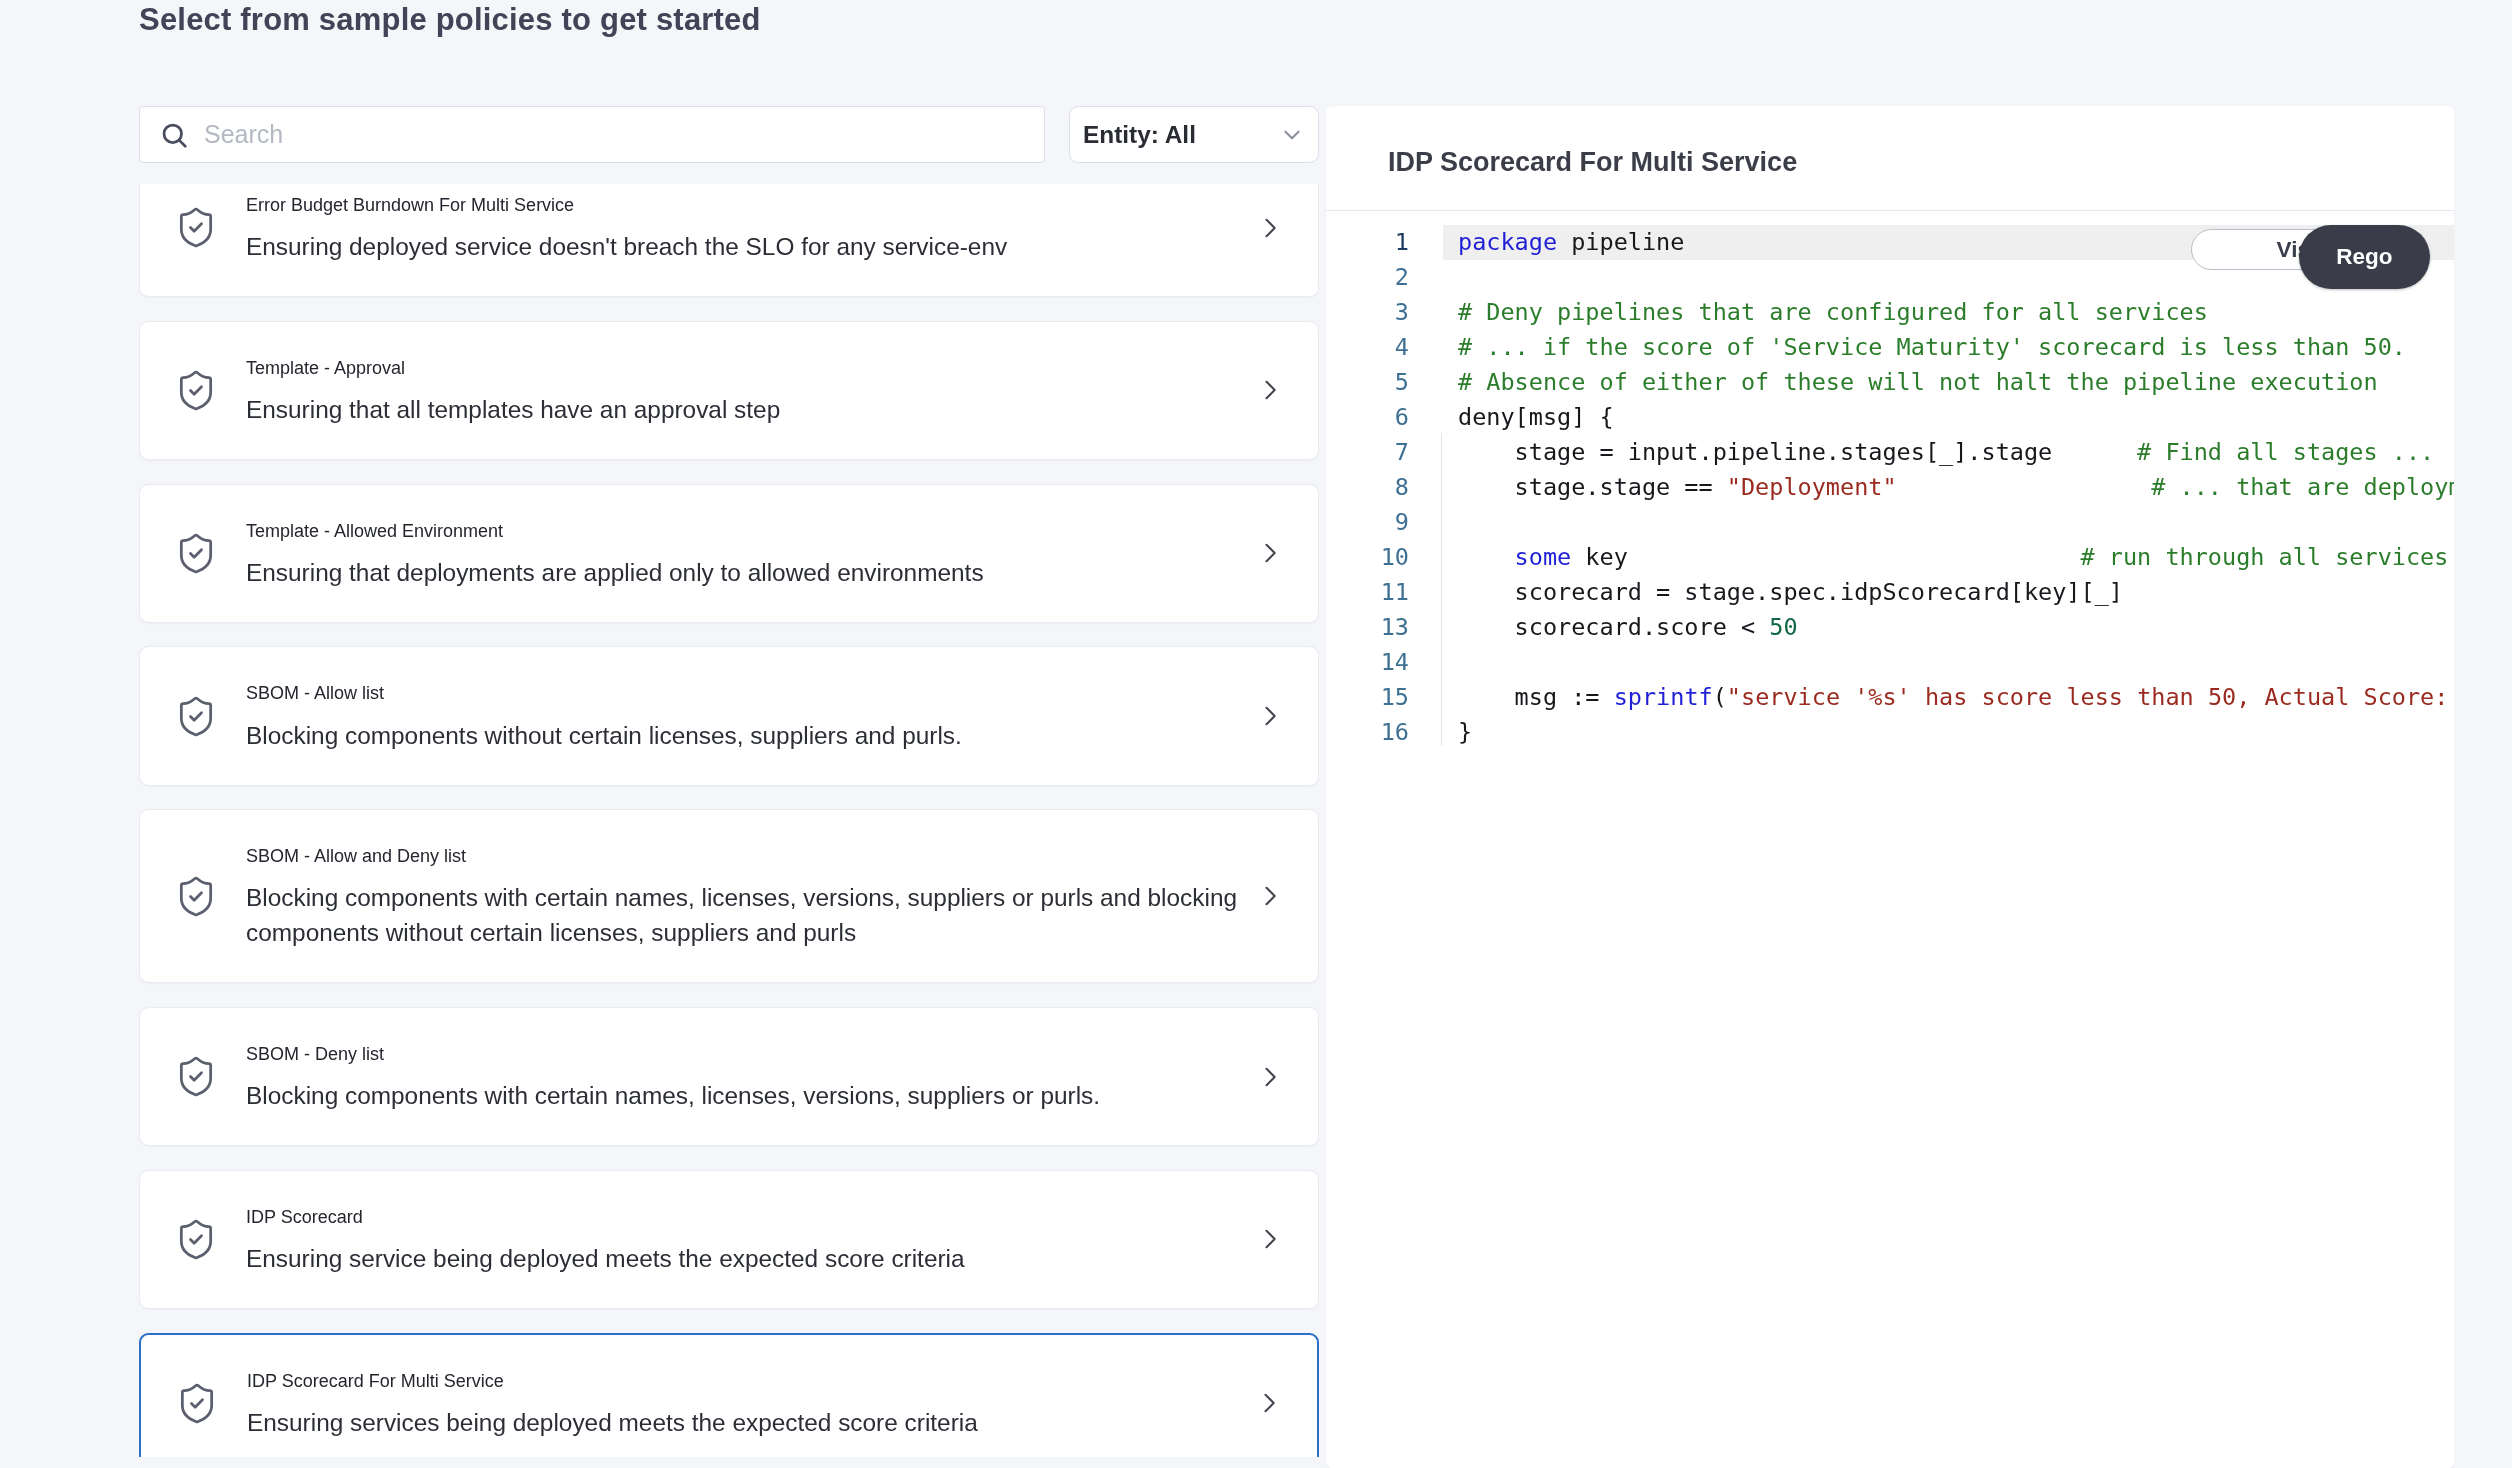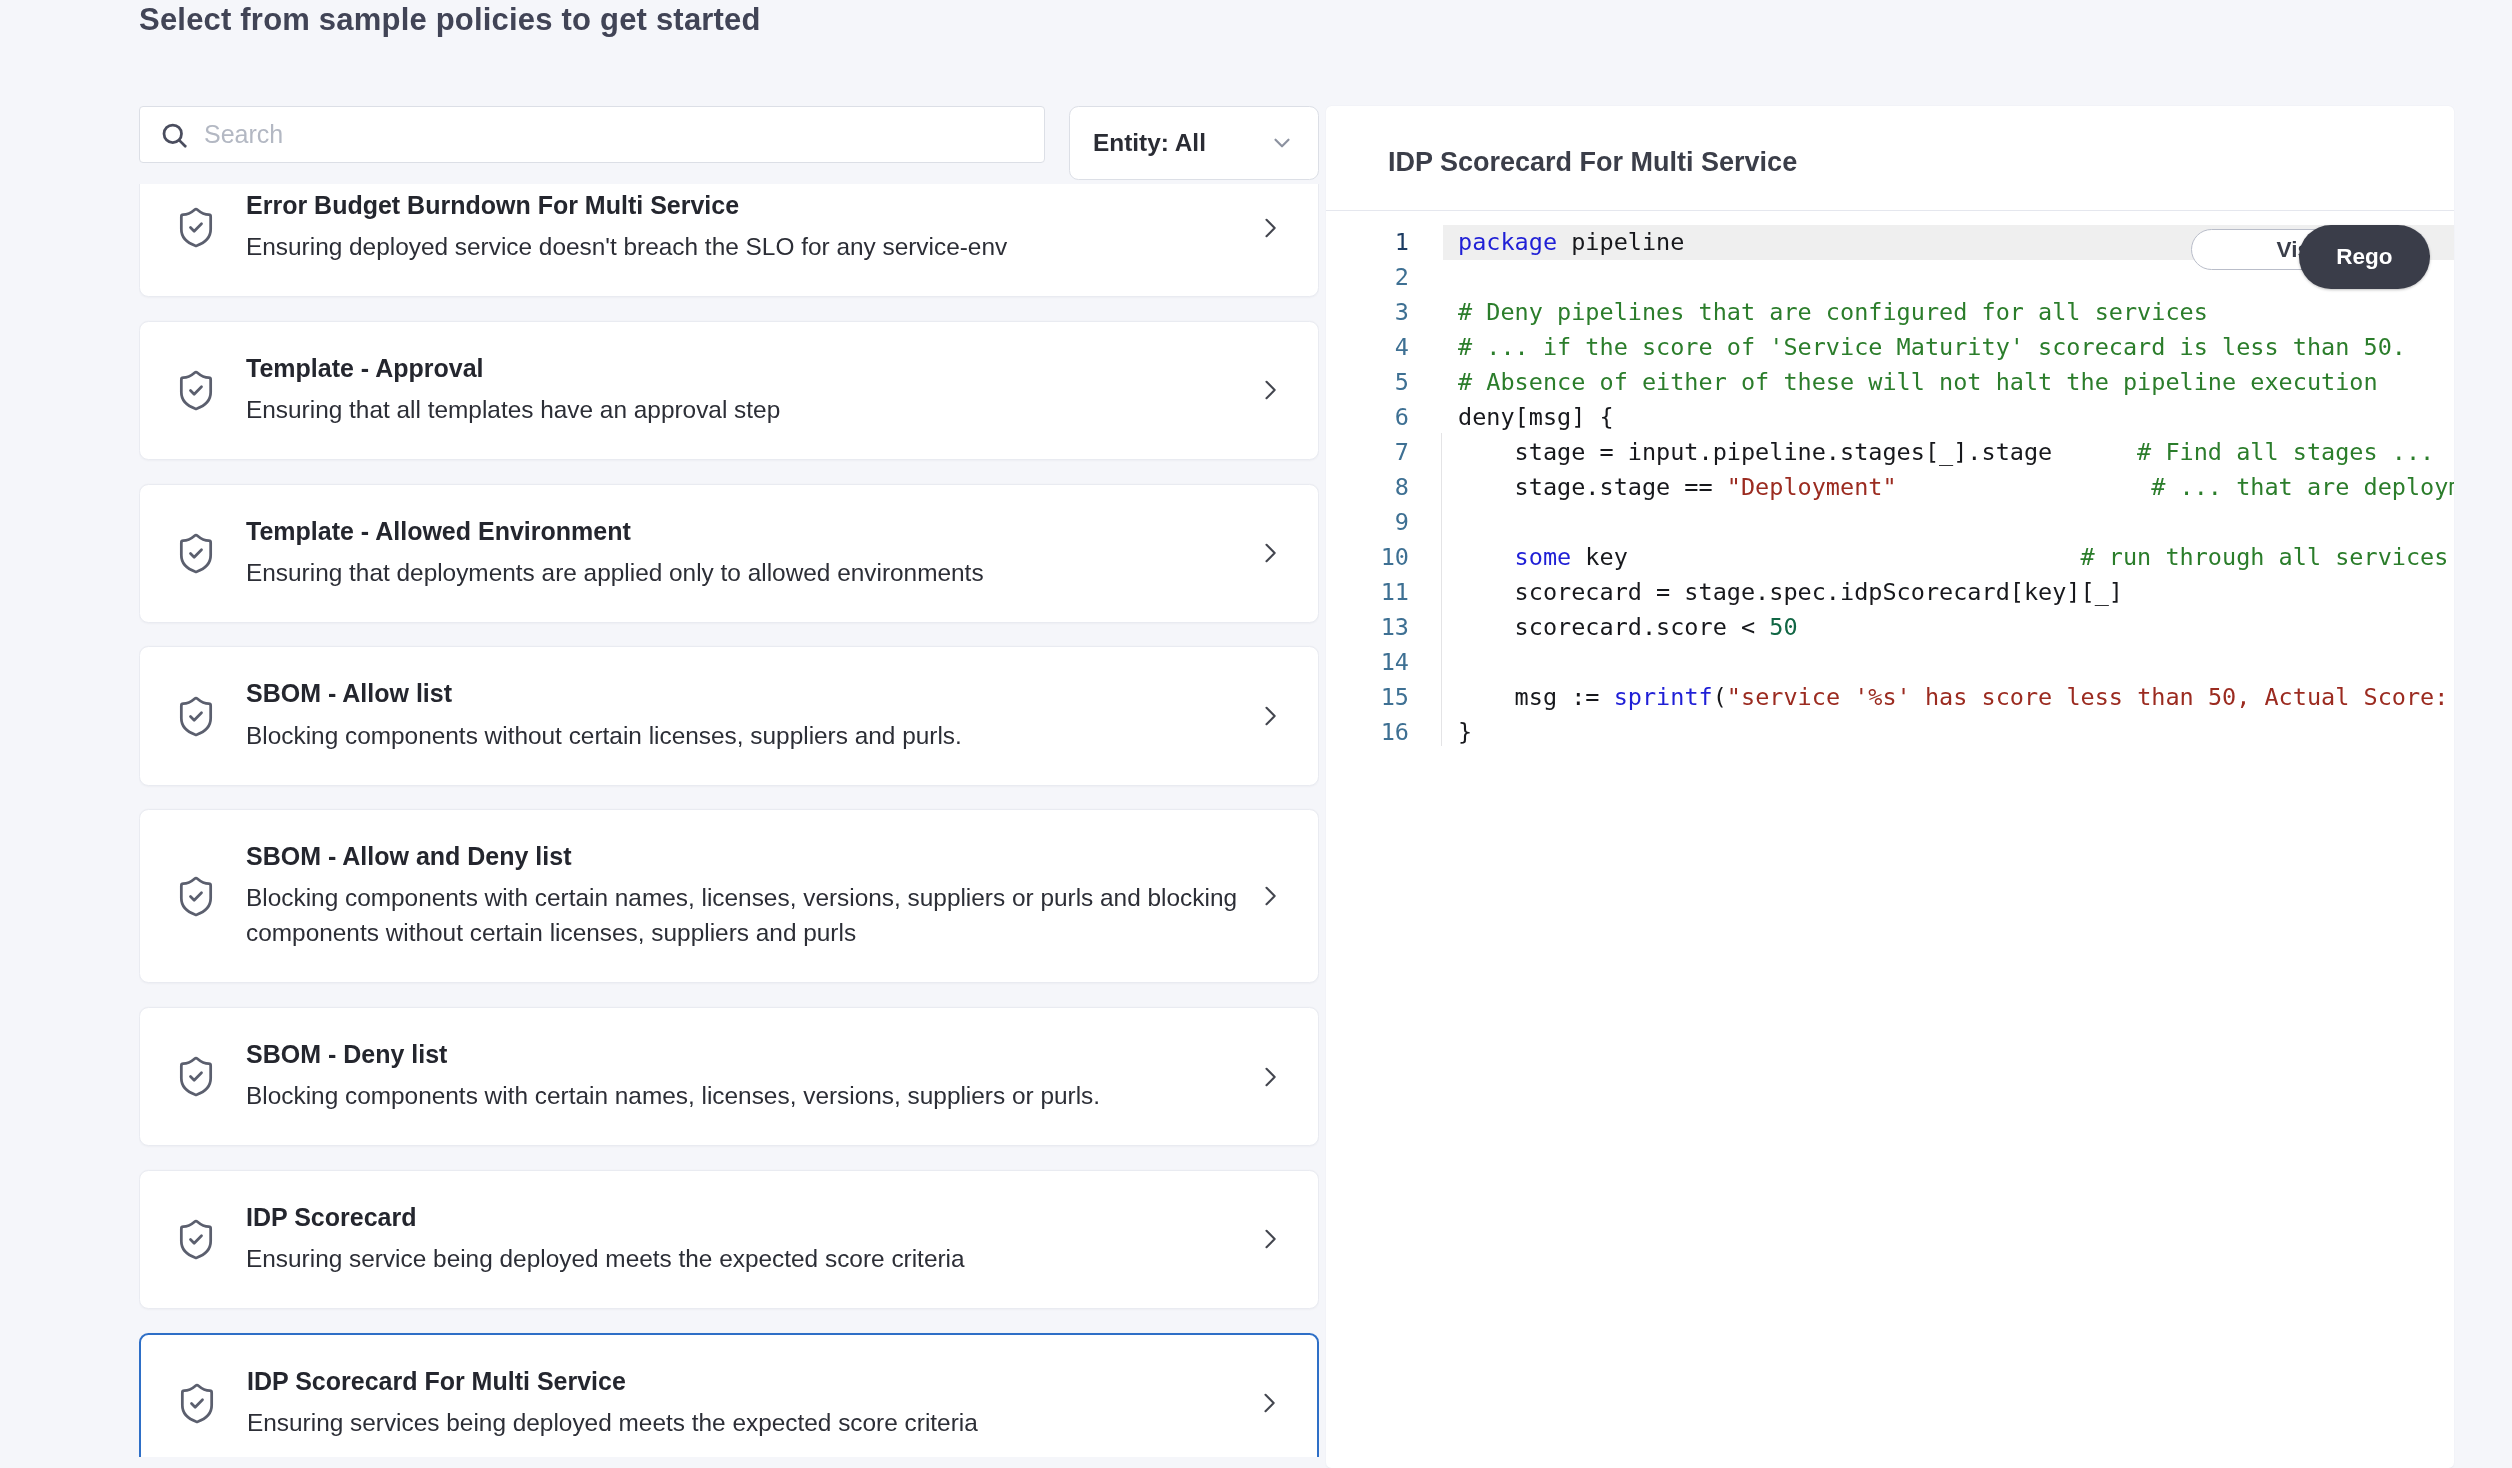--- a/index.html
+++ b/index.html
@@ -14,30 +14,30 @@
   html,body{width:2512px;height:1468px;overflow:hidden;}
   body{background:var(--page-bg);font-family:"Liberation Sans",sans-serif;position:relative;}
 
   .page-title{position:absolute;left:139px;top:1.9px;font-size:31px;font-weight:700;color:var(--heading);letter-spacing:0.2px;}
 
   
   .toolbar{position:absolute;left:139px;top:106px;width:1180px;display:flex;gap:24.4px;}
   .search-box{flex:1;height:57px;background:#fff;border:1.9px solid #dcdfe6;border-radius:4px;display:flex;align-items:center;padding:0 19px;}
   .search-box input{border:none;outline:none;flex:1;font-size:25px;color:#2c2e36;font-family:"Liberation Sans",sans-serif;background:transparent;margin-left:15px;}
   .search-box input::placeholder{color:var(--muted);}
-  .entity-select{width:250px;height:74px;background:#fff;border:1.9px solid #dcdfe6;border-radius:9.4px;display:flex;align-items:center;justify-content:space-between;padding:0 23px;cursor:pointer;}
+  .entity-select{width:250px;height:57px;background:#fff;border:1.9px solid #dcdfe6;border-radius:9.4px;display:flex;align-items:center;justify-content:space-between;padding:0 13px;cursor:pointer;}
   .entity-select .lbl{font-size:24.4px;font-weight:600;color:#2a2c34;}
 
   .list-wrap{position:absolute;left:139px;top:184px;width:1180px;height:1273px;overflow:hidden;}
   .policy-card{background:#fff;border:1.9px solid var(--card-border);border-radius:9.4px;display:flex;align-items:center;padding:32px 34px;box-shadow:0 0.9px 1.9px rgba(40,50,70,.04);cursor:pointer;}
   .policy-card + .policy-card{margin-top:23.5px;}
   .policy-card:first-child{margin-top:-26px;}
   .policy-card.selected{border:2.8px solid var(--accent);}
   .policy-card .texts{flex:1;margin-left:28px;min-width:0;}
-  .policy-card .p-title{font-size:25px;font-weight:700;color:var(--title);line-height:28px;}
+  .policy-card .p-title{font-size:18px;font-weight:400;color:var(--title);line-height:28px;}
   .policy-card .p-desc{font-size:24.4px;color:var(--desc);line-height:35px;margin-top:10.3px;}
   .shield{flex:0 0 44px;height:49px;color:var(--icon);}
   .chev{flex:0 0 28px;height:38px;color:#43464f;margin-left:19px;}
 
   
   .detail-panel{position:absolute;left:1326px;top:106px;width:1128px;height:1362px;background:var(--panel-bg);border-radius:5.6px;box-shadow:0 0.9px 1.9px rgba(40,50,70,.05);}
   .detail-header{height:105px;padding:41px 0 0 62px;border-bottom:1.9px solid var(--divider);}
   .detail-title{font-size:27px;font-weight:700;color:#3b3e49;}
   .code-area{position:relative;padding-top:14px;font-family:"DejaVu Sans Mono",monospace;font-size:23.5px;}
   .code-lines{position:relative;}

